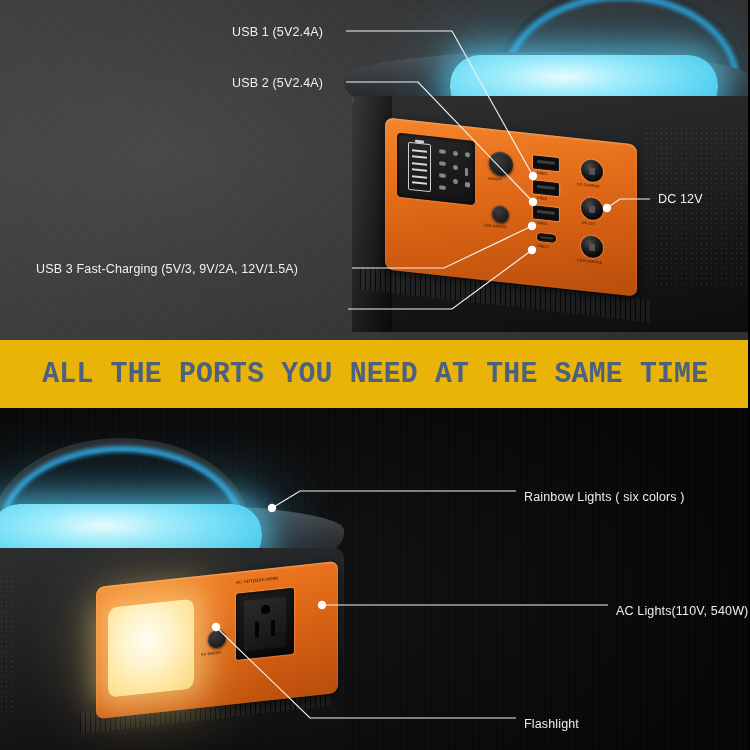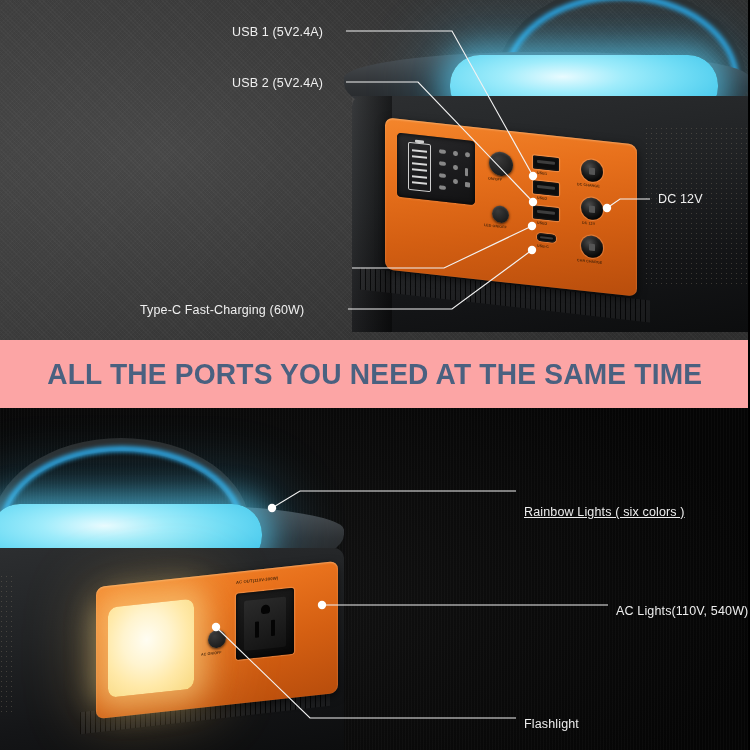--- a/index.html
+++ b/index.html
@@ -22,22 +22,23 @@
   }
   .panel-top::after{
     content:""; position:absolute; inset:0;
     background:linear-gradient(100deg, rgba(255,255,255,.035) 0%, rgba(255,255,255,0) 40%);
     pointer-events:none;
   }
 
   
   .banner {
     position:absolute; left:0; top:340px; width:750px; height:68px;
-    background:#fca5a5; display:flex; align-items:center; justify-content:center;
+    background:#eab308; display:flex; align-items:center; justify-content:center;
     z-index:30;
+    font-family:Liberation Mono, monospace;
   }
   .banner h1 {
     font-size:29px; font-weight:700; letter-spacing:.2px;
     color:#4a6180; white-space:nowrap;
     transform:scaleX(.97); transform-origin:center;
   }
 
   
   .panel-bottom {
     position:absolute; left:0; top:408px; width:750px; height:342px;
@@ -254,21 +255,21 @@
 
       <div class="dc-jack" style="left:196px; top:58px; width:22px; height:22px;"></div>
       <div class="port-cap" style="left:197px; top:82px;">DC 12V</div>
 
       <div class="dc-jack" style="left:196px; top:96px; width:22px; height:22px;"></div>
       <div class="port-cap" style="left:192px; top:120px;">CAR CHARGE</div>
     </div>
 
     <div class="callout-label" style="left:232px; top:25px;">USB 1 (5V2.4A)</div>
     <div class="callout-label" style="left:232px; top:76px;">USB 2 (5V2.4A)</div>
-    <div class="callout-label" style="left:140px; top:303px;">Type-C Fast-Charging (60W)</div>
+    <div class="callout-label" style="left:36px; top:262px;">USB 3 Fast-Charging (5V/3, 9V/2A, 12V/1.5A)</div>
     <div class="callout-label" style="left:658px; top:192px;">DC 12V</div>
   </div>
 
   <div class="banner">
     <h1>ALL THE PORTS YOU NEED AT THE SAME TIME</h1>
   </div>
 
   <div class="panel-bottom">
 
     <div class="handle-arc" style="left:-8px; top:30px; width:258px; height:90px; border-width:13px 12px 0 12px;"></div>
@@ -295,21 +296,21 @@
 
       <div class="ac-outlet-box" style="left:140px; top:22px; width:58px; height:66px;">
         <div class="ac-face" style="left:8px; top:8px; width:42px; height:50px;">
           <div class="ac-ground" style="left:17px; top:6px; width:9px; height:9px;"></div>
           <div class="ac-slot" style="left:11px; top:22px; width:4px; height:16px;"></div>
           <div class="ac-slot" style="left:27px; top:22px; width:4px; height:16px;"></div>
         </div>
       </div>
     </div>
 
-    <div class="callout-label dark" style="left:524px; top:97px;text-decoration:underline;">Rainbow Lights ( six colors )</div>
+    <div class="callout-label dark" style="left:524px; top:82px;">Rainbow Lights ( six colors )</div>
     <div class="callout-label dark" style="left:616px; top:196px;">AC Lights(110V, 540W)</div>
     <div class="callout-label dark" style="left:524px; top:309px;">Flashlight</div>
   </div>
 
   <svg class="svg-lines" viewBox="0 0 750 750">
 
     <g>
       <path class="lead" d="M346,31 L452,31 L533,176"></path>
       <circle class="dot" cx="533" cy="176" r="4.2"></circle>
     </g>

